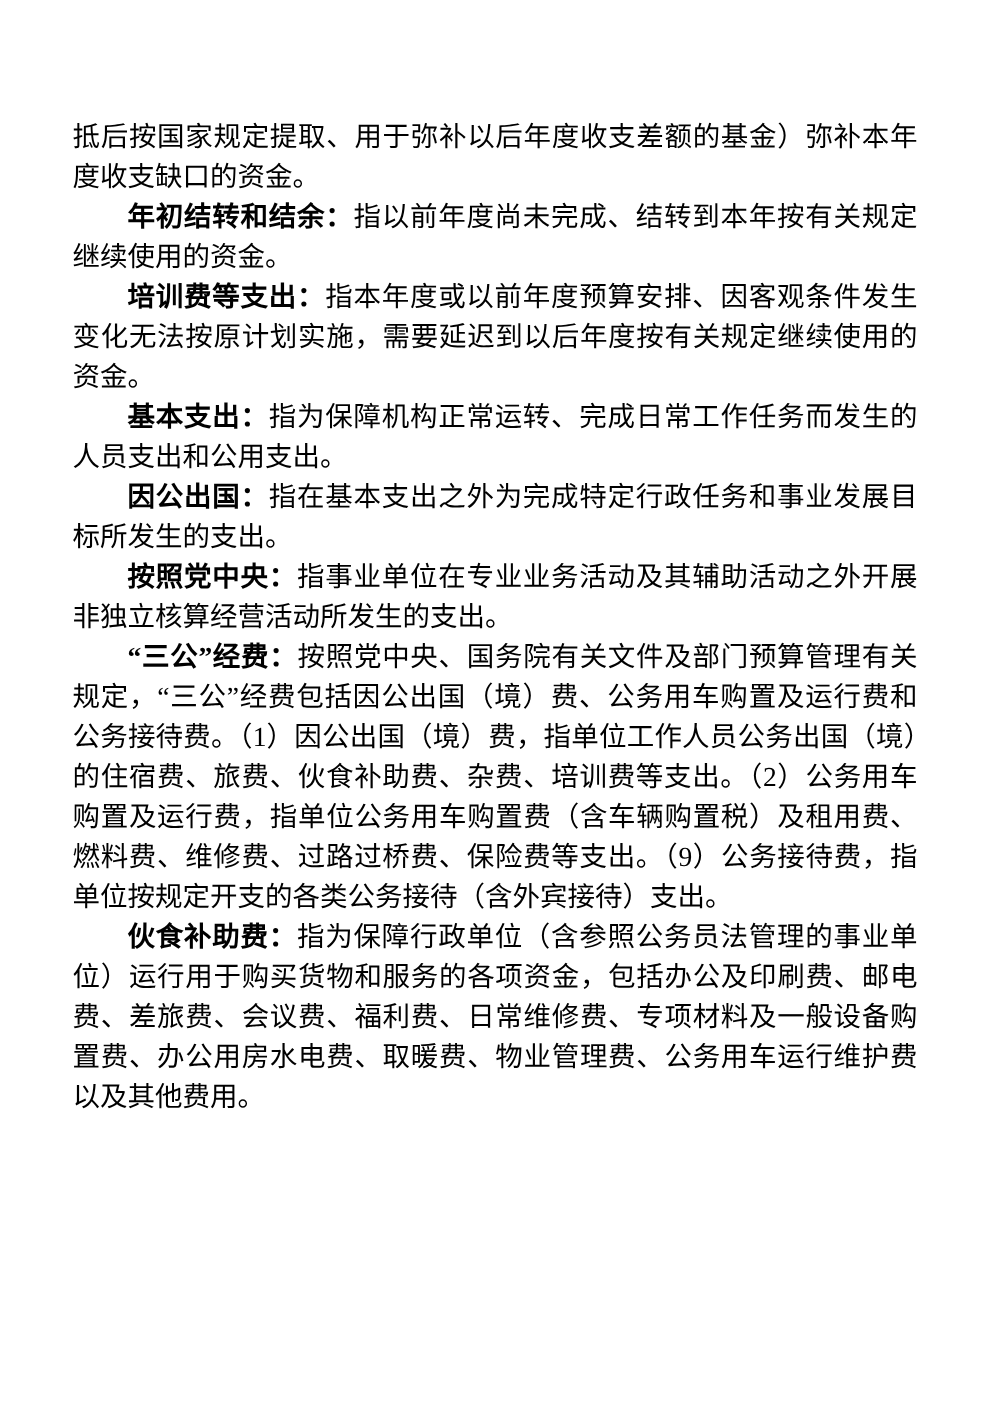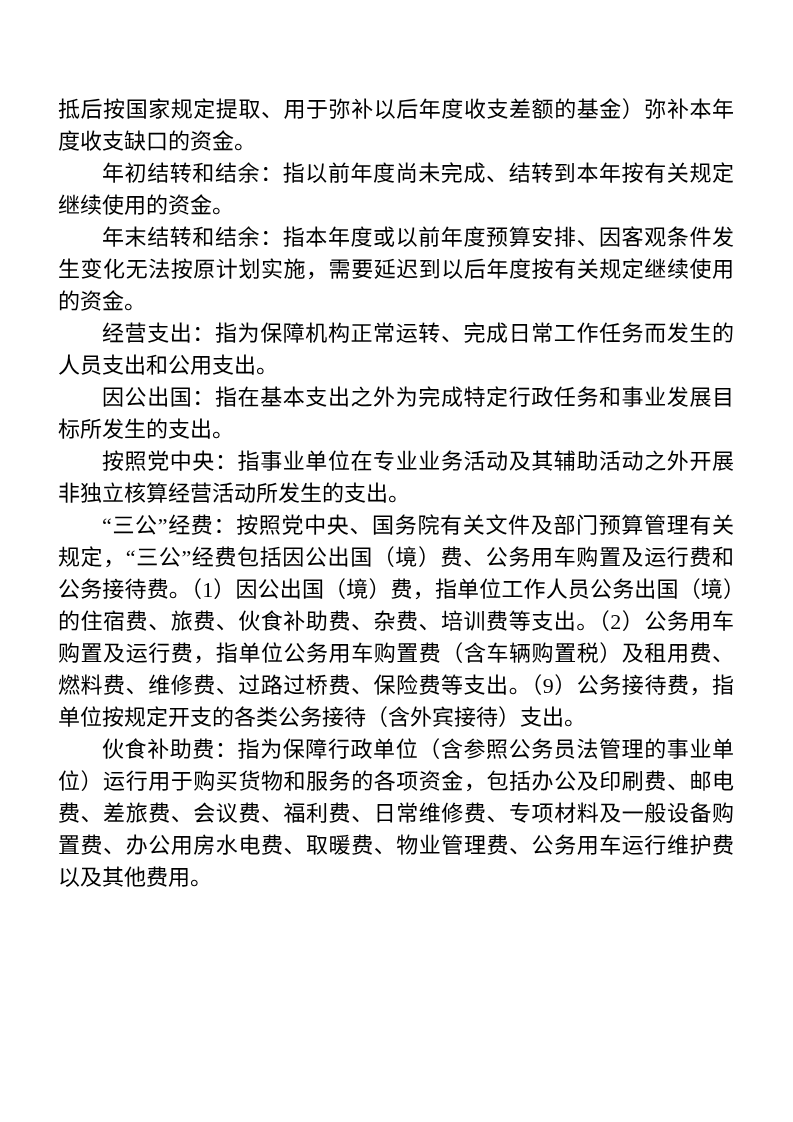--- a/index.html
+++ b/index.html
@@ -30,37 +30,37 @@
     text-indent: 2em;
     line-break: strict;
     word-break: normal;
     overflow-wrap: break-word;
     letter-spacing: 0;
   }
   .para.no-indent {
     text-indent: 0;
   }
   .lead {
-    font-weight: normal;
+    font-weight: bold;
   }
 </style>
 </head>
 <body>
 
 <div class="page">
   <div class="text-block">
 
     <p class="para no-indent"><span class="lead"></span><span class="body-text">抵后按国家规定提取、用于弥补以后年度收支差额的基金）弥补本年度收支缺口的资金。</span></p>
 
     <p class="para"><span class="lead">年初结转和结余：</span><span class="body-text">指以前年度尚未完成、结转到本年按有关规定继续使用的资金。</span></p>
 
 
-    <p class="para"><span class="lead">年末结转和结余：</span><span class="body-text">指本年度或以前年度预算安排、因客观条件发生变化无法按原计划实施，需要延迟到以后年度按有关规定继续使用的资金。</span></p>
+    <p class="para"><span class="lead">培训费等支出：</span><span class="body-text">指本年度或以前年度预算安排、因客观条件发生变化无法按原计划实施，需要延迟到以后年度按有关规定继续使用的资金。</span></p>
 
-    <p class="para"><span class="lead">经营支出：</span><span class="body-text">指为保障机构正常运转、完成日常工作任务而发生的人员支出和公用支出。</span></p>
+    <p class="para"><span class="lead">基本支出：</span><span class="body-text">指为保障机构正常运转、完成日常工作任务而发生的人员支出和公用支出。</span></p>
 
     <p class="para"><span class="lead">因公出国：</span><span class="body-text">指在基本支出之外为完成特定行政任务和事业发展目标所发生的支出。</span></p>
 
     <p class="para"><span class="lead">按照党中央：</span><span class="body-text">指事业单位在专业业务活动及其辅助活动之外开展非独立核算经营活动所发生的支出。</span></p>
 
     <p class="para"><span class="lead">“三公”经费：</span><span class="body-text">按照党中央、国务院有关文件及部门预算管理有关规定，“三公”经费包括因公出国（境）费、公务用车购置及运行费和公务接待费。（1）因公出国（境）费，指单位工作人员公务出国（境）的住宿费、旅费、伙食补助费、杂费、培训费等支出。（2）公务用车购置及运行费，指单位公务用车购置费（含车辆购置税）及租用费、燃料费、维修费、过路过桥费、保险费等支出。（9）公务接待费，指单位按规定开支的各类公务接待（含外宾接待）支出。</span></p>
 
     <p class="para"><span class="lead">伙食补助费：</span><span class="body-text">指为保障行政单位（含参照公务员法管理的事业单位）运行用于购买货物和服务的各项资金，包括办公及印刷费、邮电费、差旅费、会议费、福利费、日常维修费、专项材料及一般设备购置费、办公用房水电费、取暖费、物业管理费、公务用车运行维护费以及其他费用。</span></p>
 
   </div>

